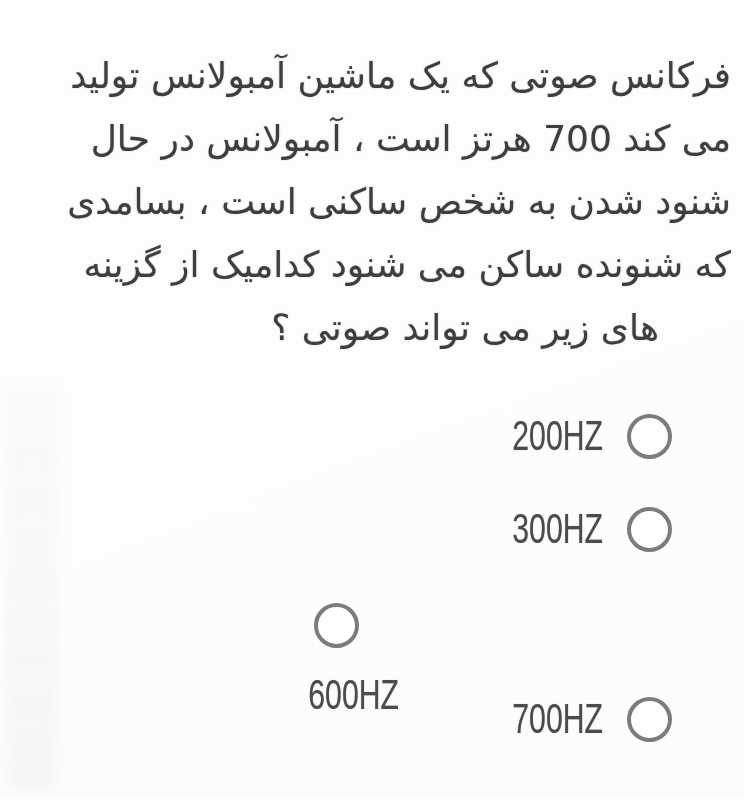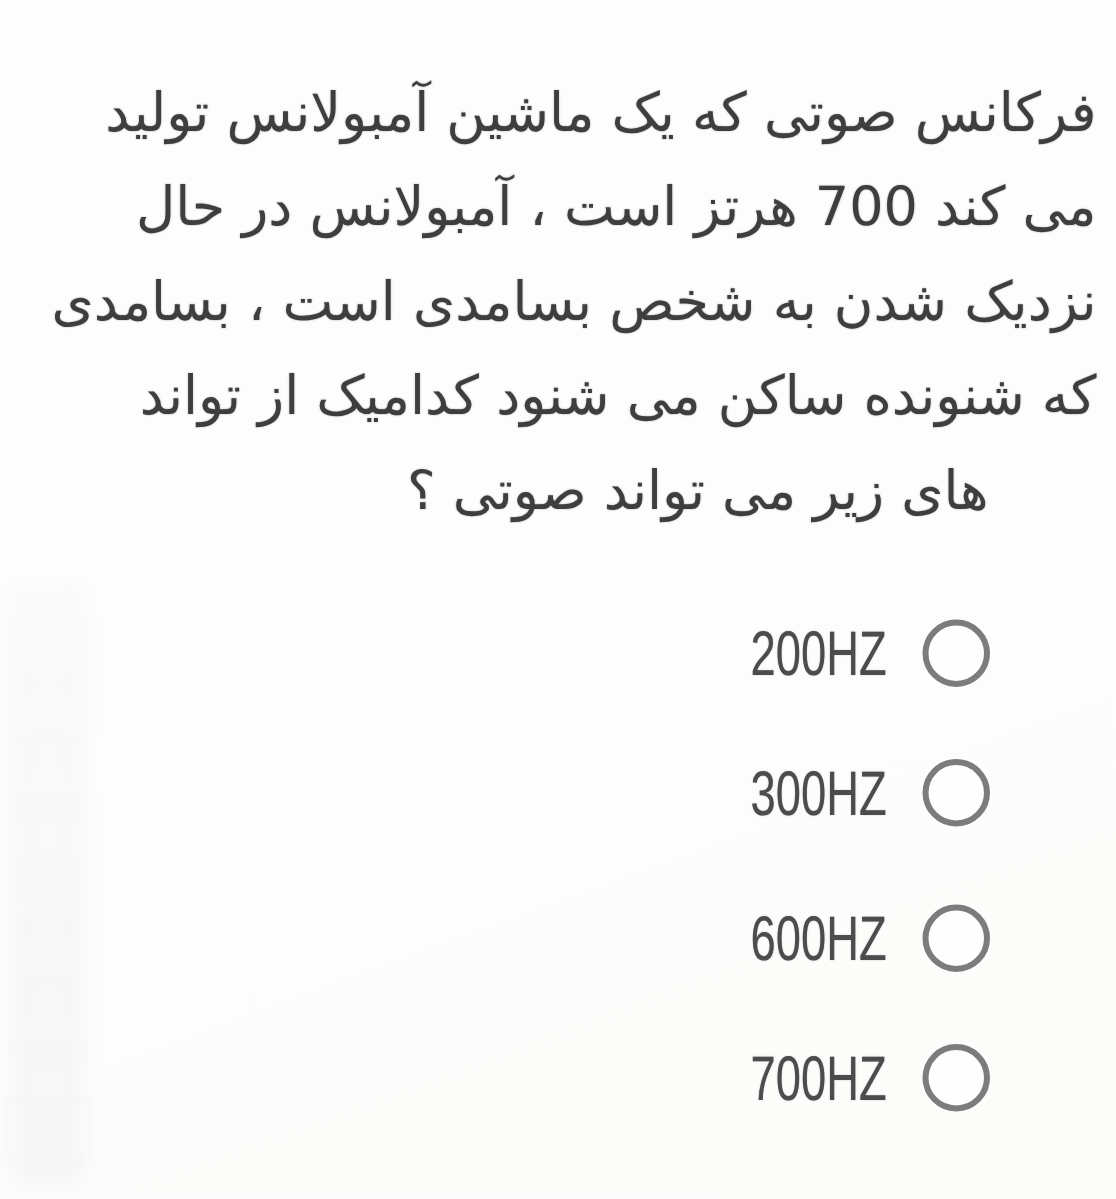--- a/index.html
+++ b/index.html
@@ -45,32 +45,32 @@
   }
   .qline {
     white-space: nowrap;
   }
   .qline.last {
     margin-right: 72px; 
   }
   .option-row {
     position: absolute;
     left: 0;
-    right: 16px;
+    right: 4px;
     height: 46px;
     display: flex;
     direction: rtl;
-    align-items: flex-start;
+    align-items: center;
     padding-right: 68px;
     gap: 24px;
     cursor: pointer;
   }
   .r0 { top: 413px; }
   .r1 { top: 506px; margin-left: 12px; }
-  .r2 { top: 603px; }
+  .r2 { top: 603px; flex-direction: column; }
   .r3 { top: 696px; }
   .radio {
     flex: 0 0 auto;
     width: 45px;
     height: 45px;
     box-sizing: border-box;
     border: 4px solid #7c7c7c;
     border-radius: 50%;
     background: #fefefe;
     filter: blur(0.3px);
@@ -90,22 +90,22 @@
 </head>
 <body>
 
 <div class="photo">
 
   <div class="left-shade"></div>
 
   <div class="question">
     <div class="qline">فرکانس صوتی که یک ماشین آمبولانس تولید</div>
     <div class="qline">می کند 700 هرتز است ، آمبولانس در حال</div>
-    <div class="qline">نزدیک شدن به شخص بسامدی است ، بسامدی</div>
-    <div class="qline">که شنونده ساکن می شنود کدامیک از تواند</div>
+    <div class="qline">شنود شدن به شخص ساکنی است ، بسامدی</div>
+    <div class="qline">که شنونده ساکن می شنود کدامیک از گزینه</div>
     <div class="qline last">های زیر می تواند صوتی ؟</div>
   </div>
 
   <div>
 
     <div class="option-row r0" role="radio" aria-checked="false">
       <div class="radio"></div>
       <div class="opt-label">200HZ</div>
     </div>
 

